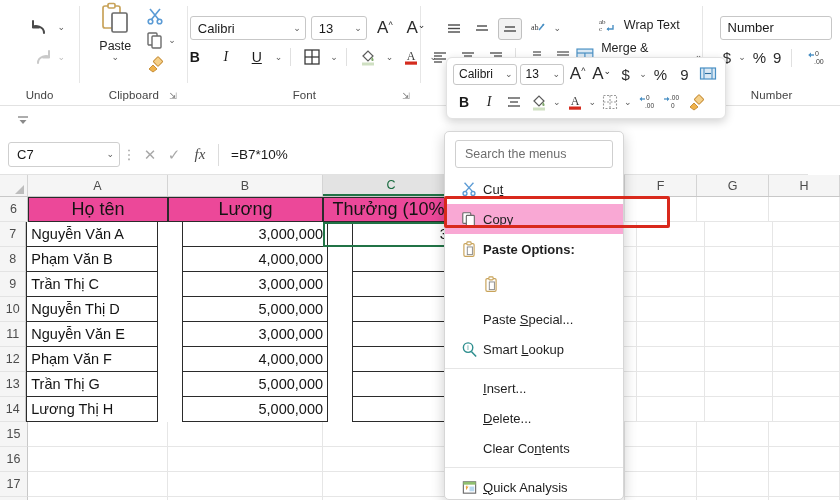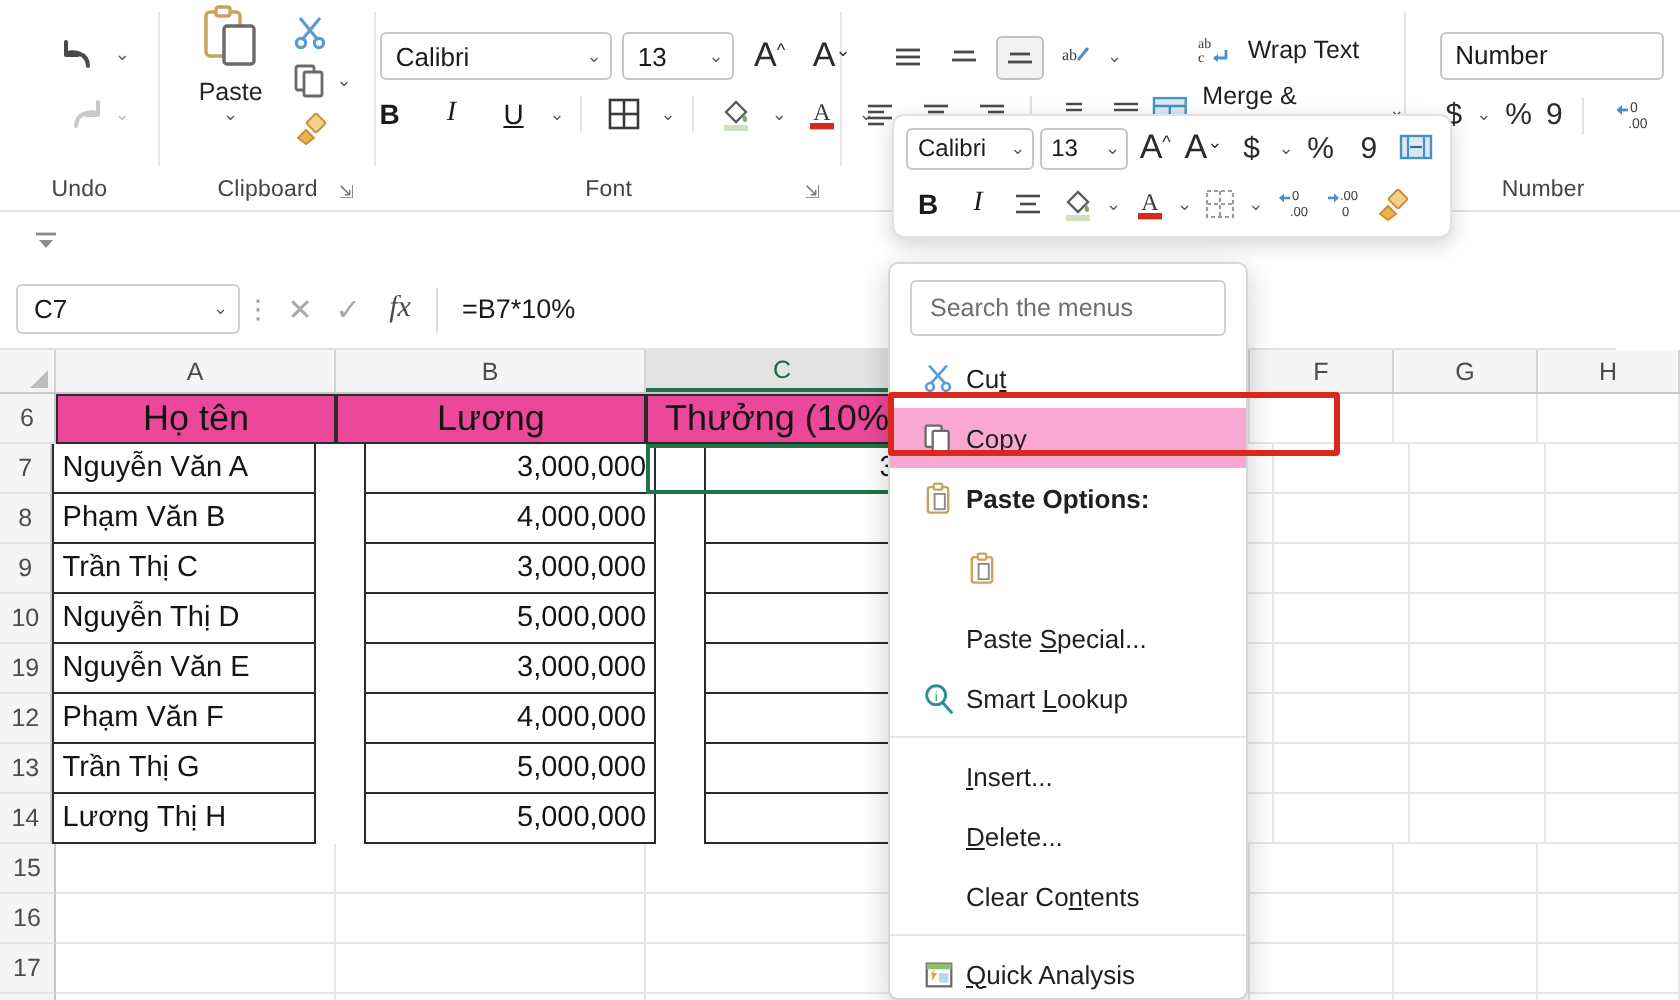--- a/index.html
+++ b/index.html
@@ -552,21 +552,21 @@
           <div class="cell cw-a bordered">Nguyễn Thị D</div>
           <div class="cell cw-b bordered num">5,000,000</div>
           <div class="cell cw-c bordered num"></div>
           <div class="cell cw-d"></div>
           <div class="cell cw-e"></div>
           <div class="cell cw-f"></div>
           <div class="cell cw-g"></div>
           <div class="cell cw-h"></div>
         </div>
         <div class="row">
-          <div class="rh">19</div>
+          <div class="rh">11</div>
           <div class="cell cw-a bordered">Nguyễn Văn E</div>
           <div class="cell cw-b bordered num">3,000,000</div>
           <div class="cell cw-c bordered num"></div>
           <div class="cell cw-d"></div>
           <div class="cell cw-e"></div>
           <div class="cell cw-f"></div>
           <div class="cell cw-g"></div>
           <div class="cell cw-h"></div>
         </div>
         <div class="row">

